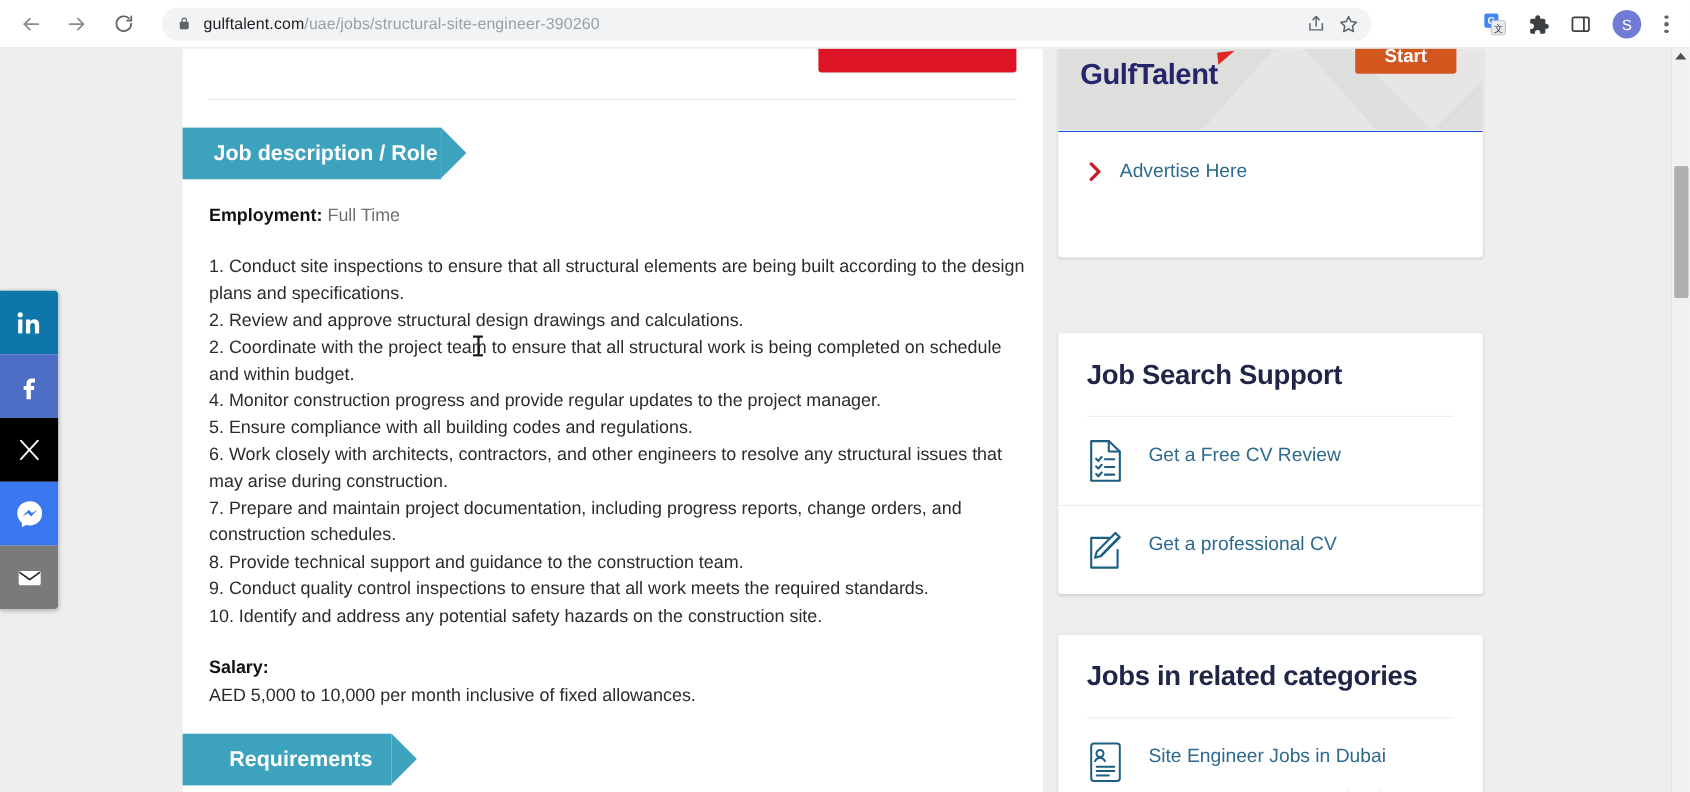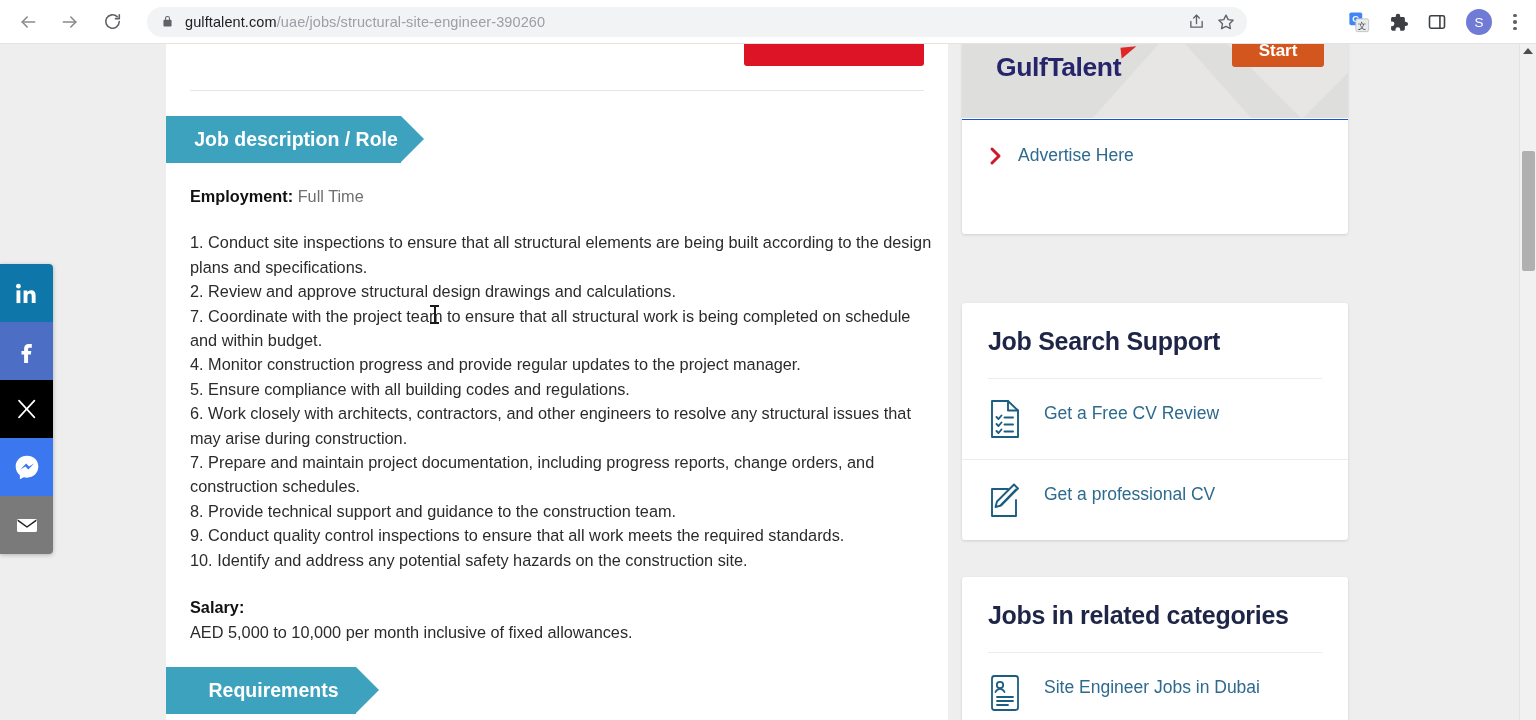--- a/index.html
+++ b/index.html
@@ -192,21 +192,21 @@
   .ad-creative {
     position: relative;
     height: 132px;
     background: #dededd;
     overflow: hidden;
   }
   .ad-x1, .ad-x2 {
     position: absolute; background: #e9e8e6; opacity: .75;
   }
   .gt-logo {
-    position: absolute; left: 34px; top: 66px;
+    position: absolute; left: 20px; top: 66px;
     font-size: 26.5px; font-weight: bold;
     color: #26246b; letter-spacing: -0.4px;
   }
   .gt-logo .swoosh {
     position: absolute; right: -16px; top: -5px;
     width: 0; height: 0;
     border-left: 16px solid #e02726;
     border-bottom: 11px solid transparent;
     transform: rotate(-6deg);
   }
@@ -395,21 +395,21 @@
     </div>
 
     <div class="body-text">
       <div class="employment">
         <b>Employment:</b>
         <span>Full Time</span>
       </div>
       <div class="duties">
         <p>1. Conduct site inspections to ensure that all structural elements are being built according to the design plans and specifications.</p>
         <p>2. Review and approve structural design drawings and calculations.</p>
-        <p>7. Coordinate with the project team to ensure that all structural work is being completed on schedule and within budget.</p>
+        <p>2. Coordinate with the project team to ensure that all structural work is being completed on schedule and within budget.</p>
         <p>4. Monitor construction progress and provide regular updates to the project manager.</p>
         <p>5. Ensure compliance with all building codes and regulations.</p>
         <p>6. Work closely with architects, contractors, and other engineers to resolve any structural issues that may arise during construction.</p>
         <p>7. Prepare and maintain project documentation, including progress reports, change orders, and construction schedules.</p>
         <p>8. Provide technical support and guidance to the construction team.</p>
         <p>9. Conduct quality control inspections to ensure that all work meets the required standards.</p>
         <p>10. Identify and address any potential safety hazards on the construction site.</p>
       </div>
       <div class="salary-block">
         <div class="lbl">Salary:</div>

